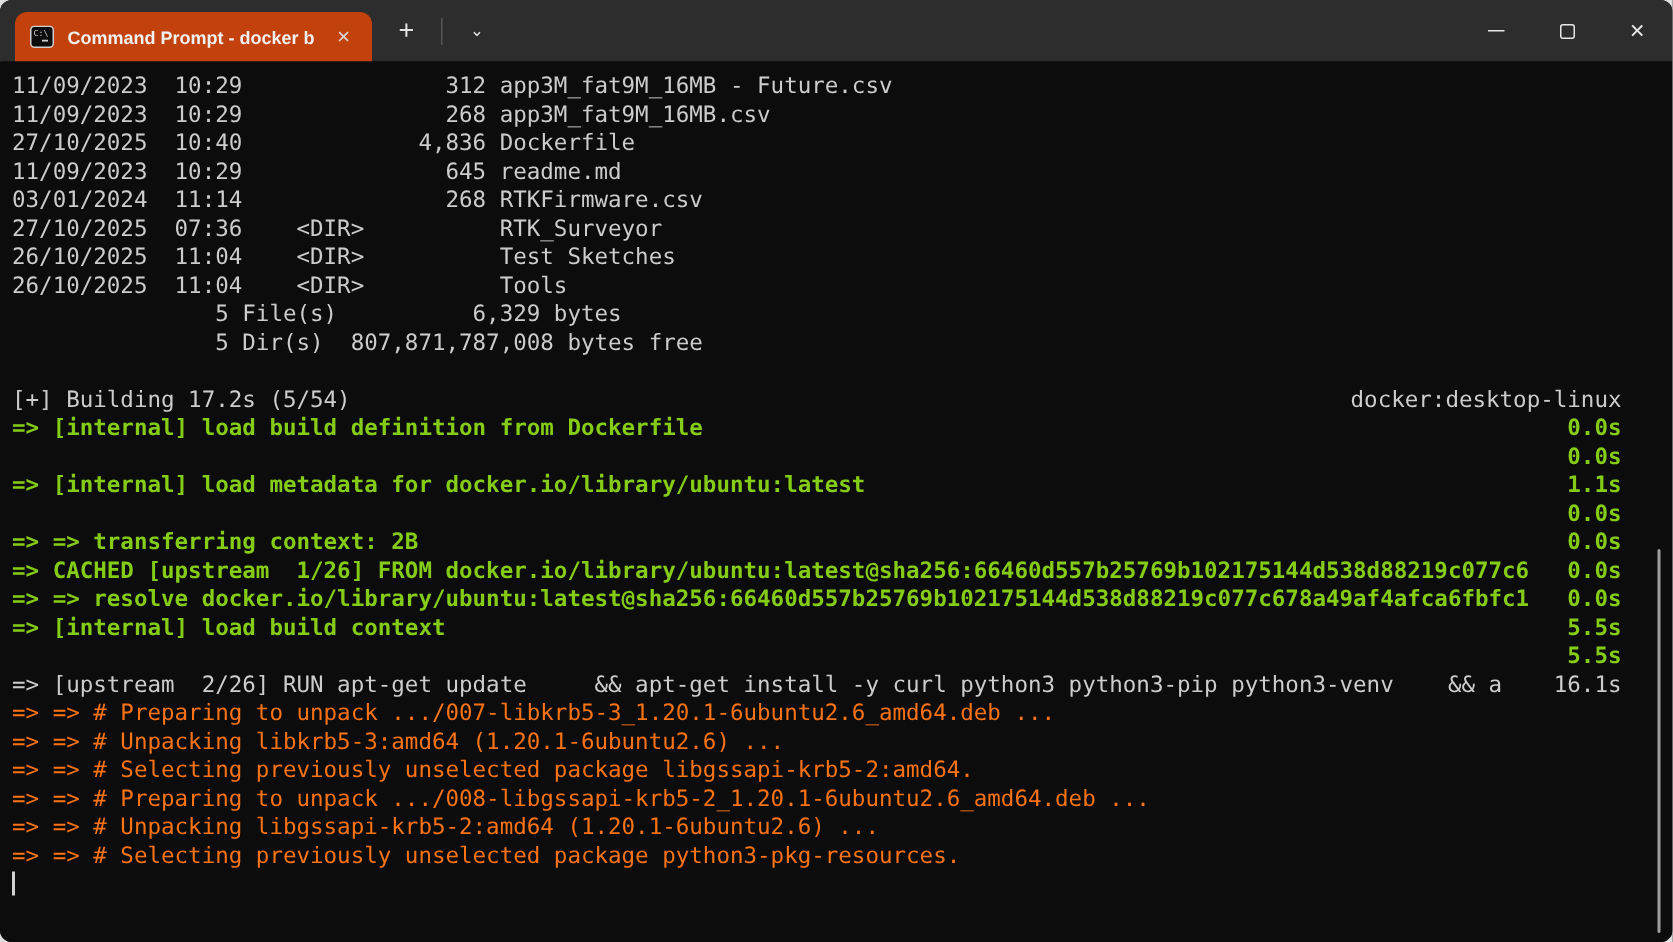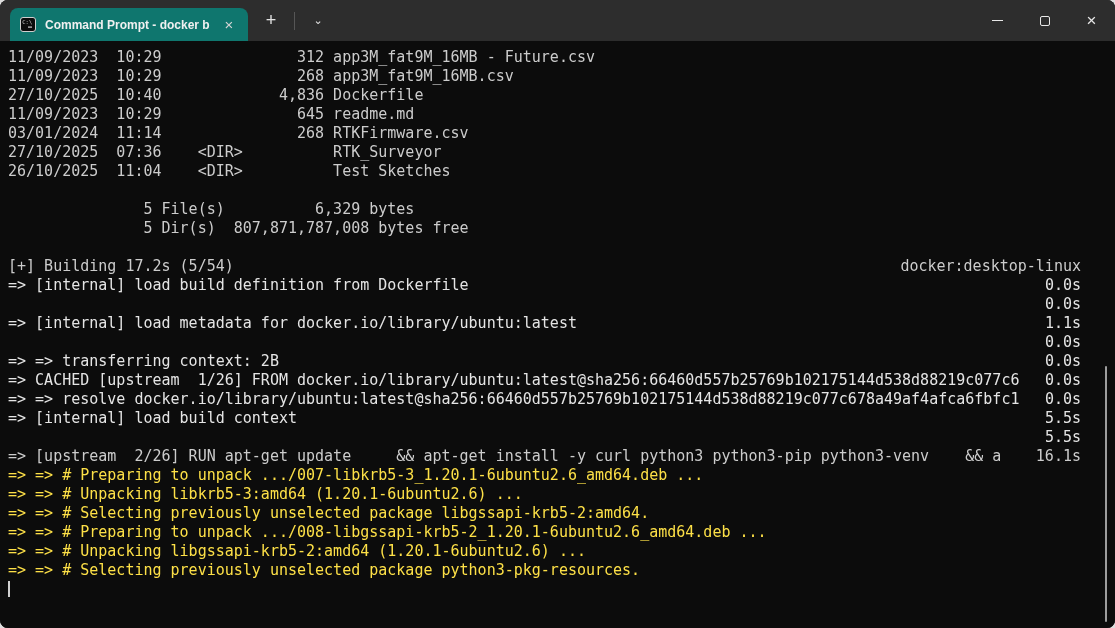--- a/index.html
+++ b/index.html
@@ -10,21 +10,21 @@
     font-family:"Liberation Sans", sans-serif;
     box-shadow: 0 0 0 1px #3a3a3a inset;
   }
   
   .titlebar {
     height:41px; background:#2d2d2d; display:flex; align-items:stretch;
     position:relative; user-select:none;
   }
   .tab {
     align-self:flex-end; height:33px; width:238px; margin-left:10px;
-    background:#0f766e; border-radius:8px 8px 0 0;
+    background:#c2410c; border-radius:8px 8px 0 0;
     display:flex; align-items:center; gap:9px; padding:0 10px 0 10px;
   }
   .tab-title {
     flex:1; color:#f0f0f0; font-size:12px; font-weight:700;
     white-space:nowrap; overflow:hidden;
   }
   .tab-close {
     color:#d6d6d6; font-size:15px; line-height:15px; width:18px; height:18px;
     display:flex; align-items:center; justify-content:center; border-radius:3px;
   }
@@ -49,22 +49,22 @@
   .term {
     position:absolute; top:41px; left:0; right:0; bottom:0;
     background:#0c0c0c; padding:7px 34px 0 8px;
     font-family:"DejaVu Sans Mono", "Liberation Mono", monospace;
     font-size:15px; line-height:19px; cursor:text;
   }
   .row { display:flex; height:19px; overflow:hidden; }
   .row .l { white-space:pre; }
   .row .r { margin-left:auto; white-space:pre; padding-left:8px; }
   .c-fg   { color:#cccccc; }
-  .c-blue { color:#e5e5e5; }
-  .c-dim  { color:#fde047; }
+  .c-blue { color:#84cc16;font-weight:bold; }
+  .c-dim  { color:#f97316; }
   .cursor {
     display:none; width:2px; height:16px; background:#d0d0d0;
     margin-top:1px; animation:blink 1.1s steps(1) infinite;
   }
   @keyframes blink { 50% { opacity:0; } }
   .scroll-thumb {
     position:absolute; right:8px; top:325px; width:2px; height:256px;
     background:#9d9d9d; border-radius:1px;
   }
 </style>
@@ -139,20 +139,21 @@
         <span class="r"></span>
       </div>
 
       <div class="row">
         <span class="l c-fg">26/10/2025  11:04    &lt;DIR&gt;          Test Sketches</span>
 
         <span class="r"></span>
       </div>
 
       <div class="row">
+        <span class="l c-fg">26/10/2025  11:04    &lt;DIR&gt;          Tools</span>
 
         <span class="r"></span>
       </div>
 
       <div class="row">
         <span class="l c-fg">               5 File(s)          6,329 bytes</span>
 
         <span class="r"></span>
       </div>
 

